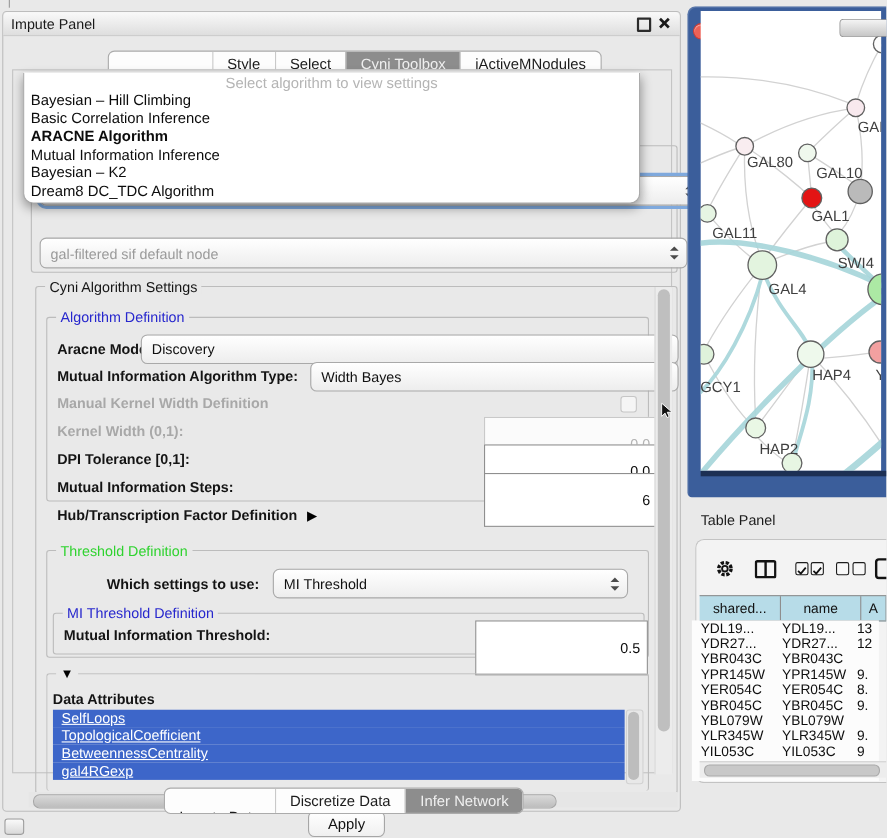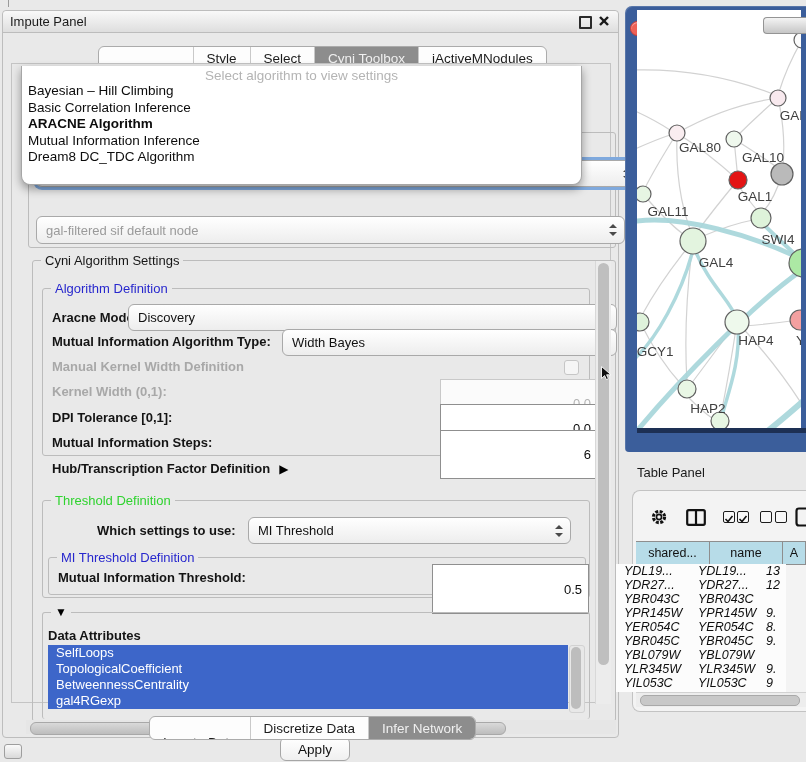--- a/index.html
+++ b/index.html
@@ -74,21 +74,21 @@
   #thr-group{left:30px;top:436px;width:546px;height:96px;}
   #which-lbl{left:85px;top:459px;}       #which-combo{left:236px;top:453px;width:290px;height:25px;}
   #mithr-group{left:36px;top:493px;width:536px;height:36px;}
   #mithr-lbl{left:46px;top:506px;}       #mithr-field{left:420px;top:500px;width:143px;height:24px;}
 
   #src-group{left:30px;top:548px;width:546px;height:106px;border-bottom:none;}
   #src-legend{display:flex;align-items:center;gap:6px;}
   #attr-lbl{left:36px;top:564px;}
   #attr-list{left:36px;top:581px;width:520px;height:66px;overflow:hidden;}
   .attr-item{height:16px;line-height:16px;background:var(--selection-blue,#3d66c9);color:#fff;
-             font-size:13px;padding-left:8px;cursor:default;}
+             font-size:13px;padding-left:8px;cursor:default;text-decoration:underline;}
   #attr-vscroll{left:557px;top:581px;width:14px;height:66px;background:#e8e8e8;border:1px solid #d2d2d2;border-radius:3px;}
   #attr-vthumb{left:1px;top:1px;width:10px;height:62px;background:#bdbdbd;border-radius:5px;}
 
   
   #set-vscroll{left:583px;top:197px;width:15px;height:443px;background:#ececec;border-left:1px solid #d8d8d8;}
   #set-vthumb{left:2px;top:2px;width:11px;height:402px;background:#bfbfbf;border-radius:6px;}
   #set-hscroll{left:14px;top:656px;width:590px;height:14px;background:#e6e6e6;}
   #set-hthumb{left:4px;top:1.5px;width:474px;height:11px;background:linear-gradient(#d9d9d9,#bdbdbd);
               border:1px solid #a8a8a8;border-radius:6px;}
 
@@ -117,21 +117,21 @@
   #tp-card{left:632px;top:490px;width:174px;height:220px;background:#f3f3f3;border:1px solid #c3c3c3;
            border-right:none;border-radius:8px 0 0 8px;}
   #tp-toolbar{left:636px;top:500px;width:170px;height:36px;}
   .tbtn{position:absolute;top:8px;}
   .cbx{width:10px;height:10px;border:1.6px solid #1c1c1c;border-radius:2px;position:absolute;top:11px;background:#f7f7f7;}
   #tp-table{left:636px;top:541px;width:170px;}
   .th-row{display:flex;height:22px;border-top:1px solid #8e8e8e;border-bottom:1px solid #8e8e8e;
           background:var(--table-header-blue,#b7dce8);}
   .th{display:flex;align-items:center;justify-content:center;font-size:12.5px;color:#111;
       border-right:1px solid #8e8e8e;box-sizing:border-box;overflow:hidden;}
-  #tp-rows{left:616px;top:564px;width:170px;height:128px;overflow:hidden;background:#fcfcfc;font-style:italic;}
+  #tp-rows{left:629px;top:564px;width:170px;height:146px;overflow:hidden;background:#fcfcfc;}
   .tr{display:flex;height:14px;line-height:14px;}
   .td{font-size:12.5px;color:#0e0e0e;box-sizing:border-box;padding-left:8px;overflow:hidden;white-space:nowrap;}
   #tp-hscroll{left:636px;top:692px;width:170px;height:14px;background:#ededed;border-top:1px solid #d2d2d2;}
   #tp-hthumb{left:4px;top:2px;width:158px;height:9px;background:#c8c8c8;border:1px solid #a9a9a9;border-radius:5px;}
 
   #cursor{left:601px;top:366px;z-index:70;}
 </style>
 </head>
 <body>
 
@@ -270,20 +270,21 @@
         </span>
       </div>
 
     <div class="abs" id="dd">
       <div class="abs" id="dd-prompt">Select algorithm to view settings</div>
       <div class="abs" id="dd-list">
           <div class="dd-item">Bayesian – Hill Climbing</div>
           <div class="dd-item">Basic Correlation Inference</div>
           <div class="dd-item bold">ARACNE Algorithm</div>
           <div class="dd-item">Mutual Information Inference</div>
+          <div class="dd-item">Bayesian – K2</div>
           <div class="dd-item">Dream8 DC_TDC Algorithm</div>
         </div>
     </div>
   </div>
 
   <div class="abs" id="net-win">
     <span class="tl" id="tl-close"></span>
     <span class="tl" id="tl-min"></span>
     <span class="tl" id="tl-zoom"></span>
   </div>

